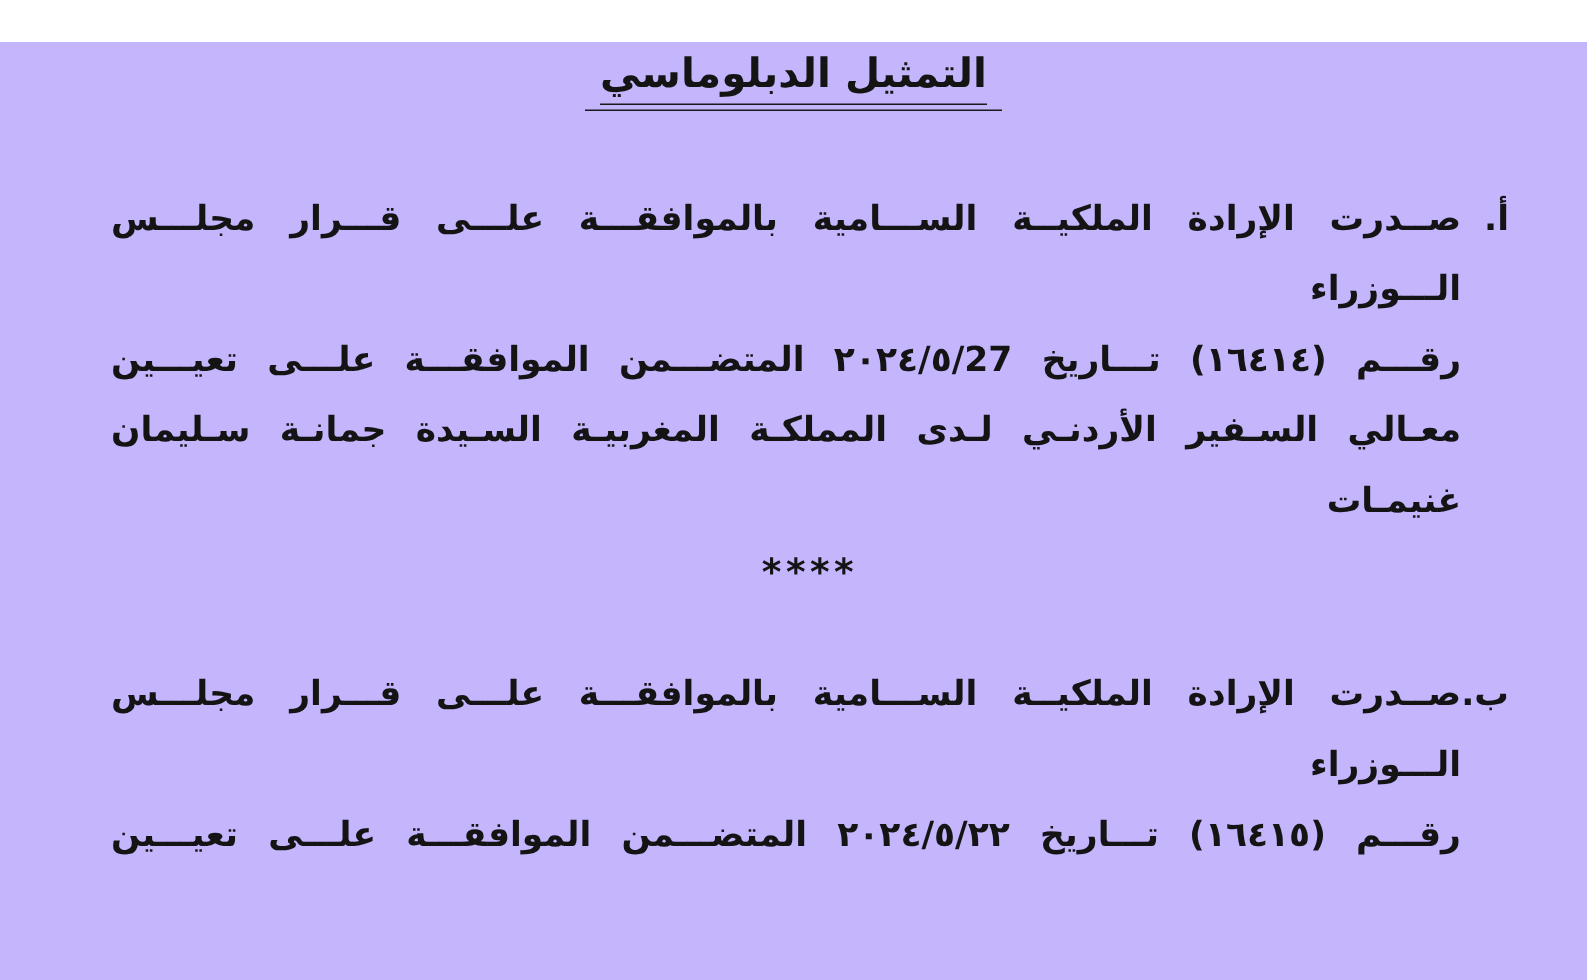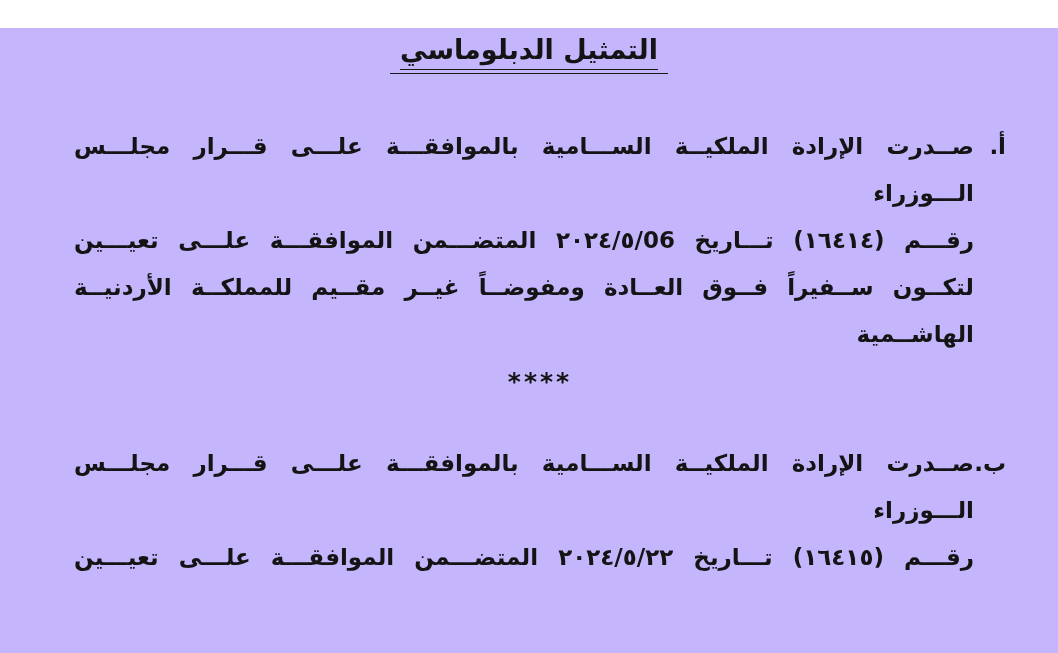--- a/index.html
+++ b/index.html
@@ -76,22 +76,22 @@
     <span class="title-inner">
       <span class="title-text">التمثيل الدبلوماسي</span>
     </span>
   </div>
 
   <div class="content">
 
     <div class="para">
       <span class="marker">أ.</span>
       <div class="line">صــدرت الإرادة الملكيــة الســـامية بالموافقـــة علـــى قـــرار مجلـــس الـــوزراء</div>
-      <div class="line">رقـــم (١٦٤١٤) تـــاريخ ٢٠٢٤/٥/06 المتضـــمن الموافقـــة علـــى تعيـــين</div>
-      <div class="line">لتكــون ســفيراً فــوق العــادة ومفوضــاً غيــر مقــيم للمملكــة الأردنيــة الهاشــمية</div>
+      <div class="line">رقـــم (١٦٤١٤) تـــاريخ ٢٠٢٤/٥/27 المتضـــمن الموافقـــة علـــى تعيـــين</div>
+      <div class="line">معـالي السـفير الأردنـي لـدى المملكـة المغربيـة السـيدة جمانـة سـليمان غنيمـات</div>
     </div>
 
     <div class="sep">****</div>
 
     <div class="para">
       <span class="marker">ب.</span>
       <div class="line">صــدرت الإرادة الملكيــة الســـامية بالموافقـــة علـــى قـــرار مجلـــس الـــوزراء</div>
       <div class="line">رقـــم (١٦٤١٥) تـــاريخ ٢٠٢٤/٥/٢٢ المتضـــمن الموافقـــة علـــى تعيـــين</div>
 
     </div>

